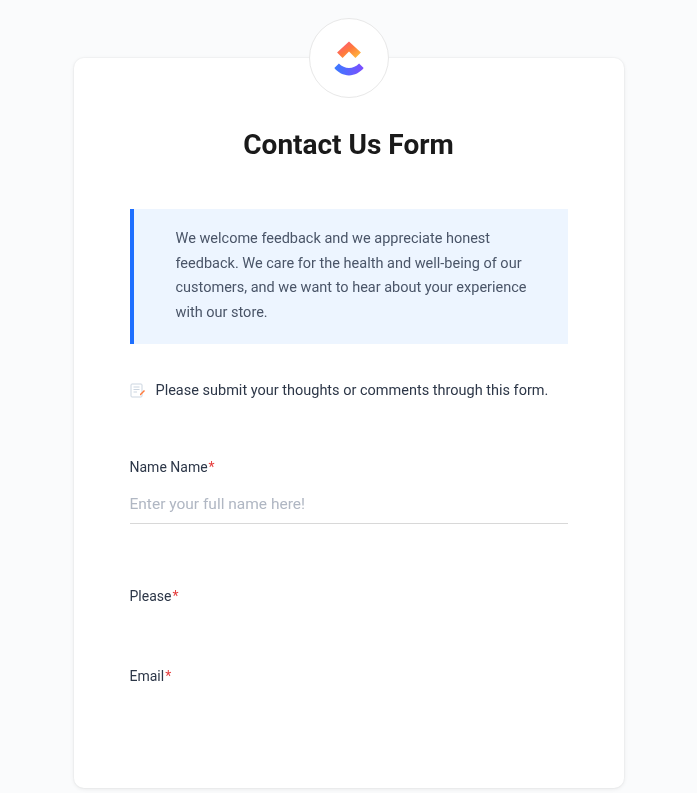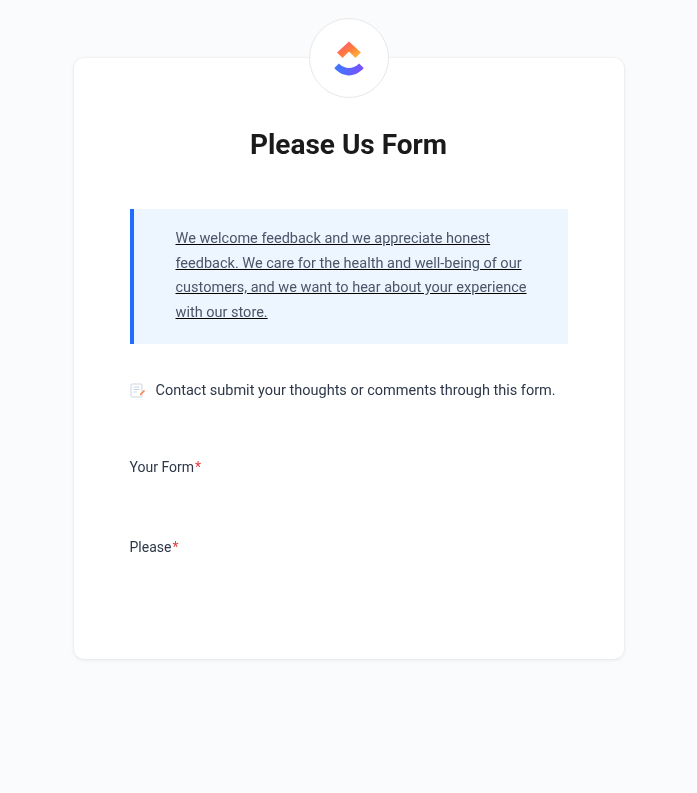--- a/index.html
+++ b/index.html
@@ -50,21 +50,20 @@
       color: #1a1a1a;
       text-align: center;
       margin-top: 10px;
       margin-bottom: 48px;
     }
     .welcome-box {
       background: #edf5ff;
       border-left: 4px solid #1e6fff;
       padding: 18px 18px 18px 42px;
       margin-bottom: 38px;
-      text-decoration: underline;
     }
     .welcome-text {
       color: #4a5568;
       font-size: 14.5px;
       line-height: 1.7;
     }
     .submit-prompt {
       display: flex;
       align-items: center;
       gap: 10px;
@@ -123,46 +122,50 @@
           <stop offset="0%" stop-color="#3a7bff"></stop>
           <stop offset="100%" stop-color="#7d4dff"></stop>
         </linearGradient>
       </defs>
       <path d="M 24 6 L 11 18 L 17 24 L 24 17 L 31 24 L 37 18 Z" fill="url(#grad-top)"></path>
       <path d="M 13 30 L 8 35 C 12 40 18 43 24 43 C 30 43 36 40 40 35 L 35 30 C 32 33 28 35 24 35 C 20 35 16 33 13 30 Z" fill="url(#grad-bottom)"></path>
     </svg>
   </div>
 
   <div class="form-card">
-    <h1 class="form-title">Please Us Form</h1>
+    <h1 class="form-title">Contact Us Form</h1>
 
     <div class="welcome-box">
       <p class="welcome-text">We welcome feedback and we appreciate honest feedback. We care for the health and well-being of our customers, and we want to hear about your experience with our store.</p>
     </div>
 
     <div class="submit-prompt">
       <svg class="submit-icon" viewBox="0 0 16 16">
         <rect x="1" y="2" width="11" height="13" rx="1" fill="#fff" stroke="#cbd5e0" stroke-width="1"></rect>
         <line x1="3.5" y1="5" x2="9.5" y2="5" stroke="#cbd5e0" stroke-width="1"></line>
         <line x1="3.5" y1="7.5" x2="9.5" y2="7.5" stroke="#cbd5e0" stroke-width="1"></line>
         <line x1="3.5" y1="10" x2="7" y2="10" stroke="#cbd5e0" stroke-width="1"></line>
         <path d="M 10 12 L 14 8 L 15 9 L 11 13 L 10 13.5 Z" fill="#ff7a3d"></path>
       </svg>
-      <span class="submit-text">Contact submit your thoughts or comments through this form.</span>
+      <span class="submit-text">Please submit your thoughts or comments through this form.</span>
     </div>
 
     <div class="form-field">
       <label class="field-label">
-        <span>Your Form</span><span class="required-star">*</span>
+        <span>Name Name</span><span class="required-star">*</span>
       </label>
+      <input type="text" class="field-input" placeholder="Enter your full name here!" style="">
     </div>
 
     <div class="form-field">
       <label class="field-label">
         <span>Please</span><span class="required-star">*</span>
       </label>
     </div>
 
     <div class="form-field">
+      <label class="field-label">
+        <span>Email</span><span class="required-star">*</span>
+      </label>
     </div>
 
   </div>
 </div>
 
 </body></html>

